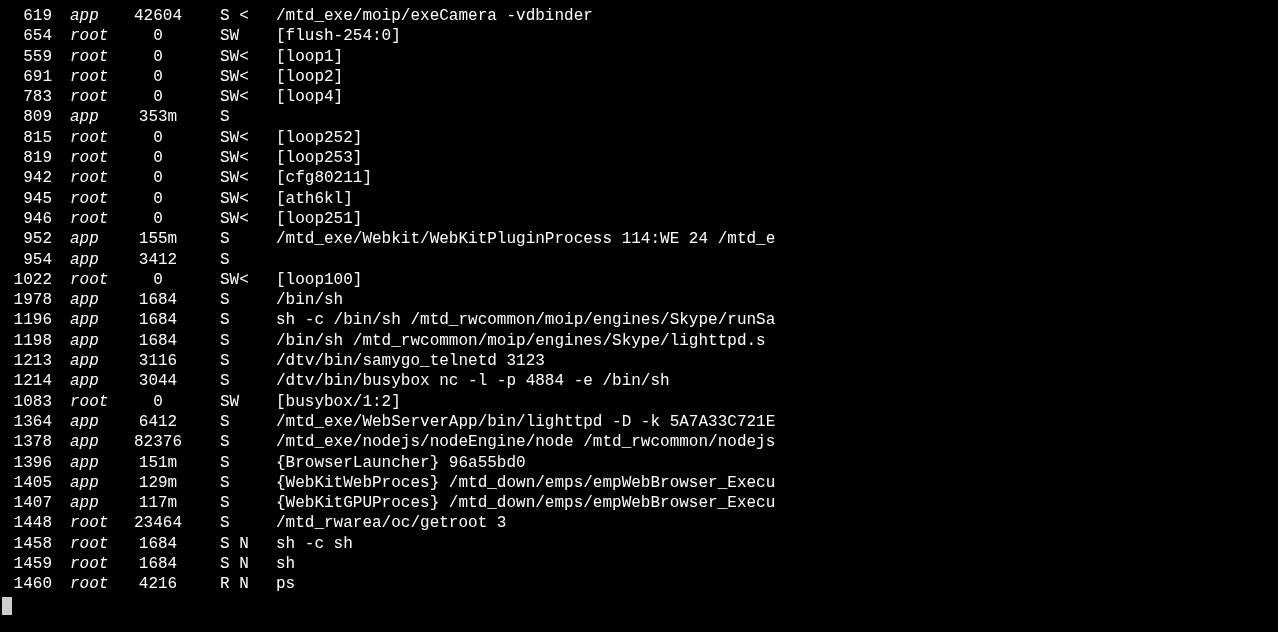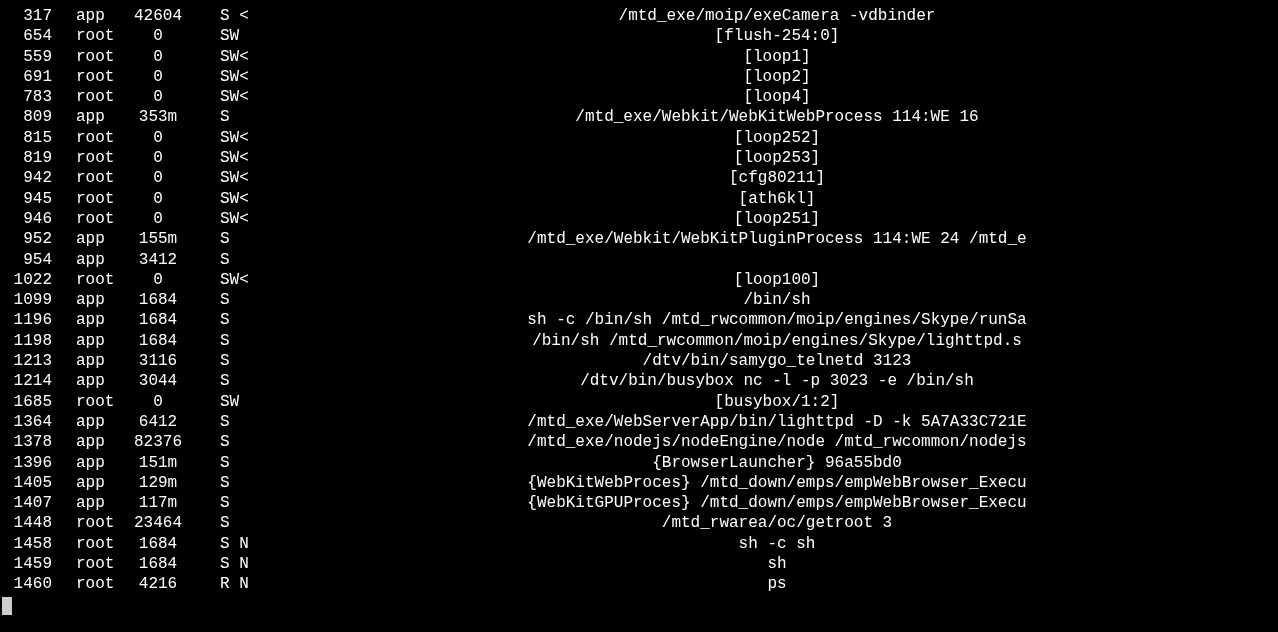--- a/index.html
+++ b/index.html
@@ -27,71 +27,72 @@
       height: 20.3px;
     }
     .pid {
       width: 52px;
       text-align: right;
       padding-right: 0;
     }
     .user {
       width: 52px;
       text-align: left;
-      padding-left: 24px;
+      padding-left: 18px;
+      font-style: italic;
     }
     .vsz {
       width: 108px;
       text-align: center;
     }
     .stat {
       width: 58px;
       text-align: left;
       padding-left: 8px;
     }
     .cmd {
       flex: 1;
-      text-align: center;
+      text-align: left;
       padding-left: 6px;
     }
     .cursor {
       display: inline-block;
       width: 10px;
       height: 18px;
       background: #ccc;
       margin-left: 2px;
       vertical-align: bottom;
     }
   </style>
 </head>
 <body>
 
 
 
 <div class="process-list" id="plist">
-    <div class="process-row"><span class="pid">317</span><span class="user">app</span><span class="vsz">42604</span><span class="stat">S &lt;</span><span class="cmd">/mtd_exe/moip/exeCamera -vdbinder</span></div>
+    <div class="process-row"><span class="pid">619</span><span class="user">app</span><span class="vsz">42604</span><span class="stat">S &lt;</span><span class="cmd">/mtd_exe/moip/exeCamera -vdbinder</span></div>
     <div class="process-row"><span class="pid">654</span><span class="user">root</span><span class="vsz">0</span><span class="stat">SW</span><span class="cmd">[flush-254:0]</span></div>
     <div class="process-row"><span class="pid">559</span><span class="user">root</span><span class="vsz">0</span><span class="stat">SW&lt;</span><span class="cmd">[loop1]</span></div>
     <div class="process-row"><span class="pid">691</span><span class="user">root</span><span class="vsz">0</span><span class="stat">SW&lt;</span><span class="cmd">[loop2]</span></div>
     <div class="process-row"><span class="pid">783</span><span class="user">root</span><span class="vsz">0</span><span class="stat">SW&lt;</span><span class="cmd">[loop4]</span></div>
-    <div class="process-row"><span class="pid">809</span><span class="user">app</span><span class="vsz">353m</span><span class="stat">S</span><span class="cmd">/mtd_exe/Webkit/WebKitWebProcess 114:WE 16</span></div>
+    <div class="process-row"><span class="pid">809</span><span class="user">app</span><span class="vsz">353m</span><span class="stat">S</span></div>
     <div class="process-row"><span class="pid">815</span><span class="user">root</span><span class="vsz">0</span><span class="stat">SW&lt;</span><span class="cmd">[loop252]</span></div>
     <div class="process-row"><span class="pid">819</span><span class="user">root</span><span class="vsz">0</span><span class="stat">SW&lt;</span><span class="cmd">[loop253]</span></div>
     <div class="process-row"><span class="pid">942</span><span class="user">root</span><span class="vsz">0</span><span class="stat">SW&lt;</span><span class="cmd">[cfg80211]</span></div>
     <div class="process-row"><span class="pid">945</span><span class="user">root</span><span class="vsz">0</span><span class="stat">SW&lt;</span><span class="cmd">[ath6kl]</span></div>
     <div class="process-row"><span class="pid">946</span><span class="user">root</span><span class="vsz">0</span><span class="stat">SW&lt;</span><span class="cmd">[loop251]</span></div>
     <div class="process-row"><span class="pid">952</span><span class="user">app</span><span class="vsz">155m</span><span class="stat">S</span><span class="cmd">/mtd_exe/Webkit/WebKitPluginProcess 114:WE 24 /mtd_e</span></div>
     <div class="process-row"><span class="pid">954</span><span class="user">app</span><span class="vsz">3412</span><span class="stat">S</span></div>
     <div class="process-row"><span class="pid">1022</span><span class="user">root</span><span class="vsz">0</span><span class="stat">SW&lt;</span><span class="cmd">[loop100]</span></div>
-    <div class="process-row"><span class="pid">1099</span><span class="user">app</span><span class="vsz">1684</span><span class="stat">S</span><span class="cmd">/bin/sh</span></div>
+    <div class="process-row"><span class="pid">1978</span><span class="user">app</span><span class="vsz">1684</span><span class="stat">S</span><span class="cmd">/bin/sh</span></div>
     <div class="process-row"><span class="pid">1196</span><span class="user">app</span><span class="vsz">1684</span><span class="stat">S</span><span class="cmd">sh -c /bin/sh /mtd_rwcommon/moip/engines/Skype/runSa</span></div>
     <div class="process-row"><span class="pid">1198</span><span class="user">app</span><span class="vsz">1684</span><span class="stat">S</span><span class="cmd">/bin/sh /mtd_rwcommon/moip/engines/Skype/lighttpd.s</span></div>
     <div class="process-row"><span class="pid">1213</span><span class="user">app</span><span class="vsz">3116</span><span class="stat">S</span><span class="cmd">/dtv/bin/samygo_telnetd 3123</span></div>
-    <div class="process-row"><span class="pid">1214</span><span class="user">app</span><span class="vsz">3044</span><span class="stat">S</span><span class="cmd">/dtv/bin/busybox nc -l -p 3023 -e /bin/sh</span></div>
-    <div class="process-row"><span class="pid">1685</span><span class="user">root</span><span class="vsz">0</span><span class="stat">SW</span><span class="cmd">[busybox/1:2]</span></div>
+    <div class="process-row"><span class="pid">1214</span><span class="user">app</span><span class="vsz">3044</span><span class="stat">S</span><span class="cmd">/dtv/bin/busybox nc -l -p 4884 -e /bin/sh</span></div>
+    <div class="process-row"><span class="pid">1083</span><span class="user">root</span><span class="vsz">0</span><span class="stat">SW</span><span class="cmd">[busybox/1:2]</span></div>
     <div class="process-row"><span class="pid">1364</span><span class="user">app</span><span class="vsz">6412</span><span class="stat">S</span><span class="cmd">/mtd_exe/WebServerApp/bin/lighttpd -D -k 5A7A33C721E</span></div>
     <div class="process-row"><span class="pid">1378</span><span class="user">app</span><span class="vsz">82376</span><span class="stat">S</span><span class="cmd">/mtd_exe/nodejs/nodeEngine/node /mtd_rwcommon/nodejs</span></div>
     <div class="process-row"><span class="pid">1396</span><span class="user">app</span><span class="vsz">151m</span><span class="stat">S</span><span class="cmd">{BrowserLauncher} 96a55bd0</span></div>
     <div class="process-row"><span class="pid">1405</span><span class="user">app</span><span class="vsz">129m</span><span class="stat">S</span><span class="cmd">{WebKitWebProces} /mtd_down/emps/empWebBrowser_Execu</span></div>
     <div class="process-row"><span class="pid">1407</span><span class="user">app</span><span class="vsz">117m</span><span class="stat">S</span><span class="cmd">{WebKitGPUProces} /mtd_down/emps/empWebBrowser_Execu</span></div>
     <div class="process-row"><span class="pid">1448</span><span class="user">root</span><span class="vsz">23464</span><span class="stat">S</span><span class="cmd">/mtd_rwarea/oc/getroot 3</span></div>
     <div class="process-row"><span class="pid">1458</span><span class="user">root</span><span class="vsz">1684</span><span class="stat">S N</span><span class="cmd">sh -c sh</span></div>
     <div class="process-row"><span class="pid">1459</span><span class="user">root</span><span class="vsz">1684</span><span class="stat">S N</span><span class="cmd">sh</span></div>
     <div class="process-row"><span class="pid">1460</span><span class="user">root</span><span class="vsz">4216</span><span class="stat">R N</span><span class="cmd">ps</span></div>
   </div>

